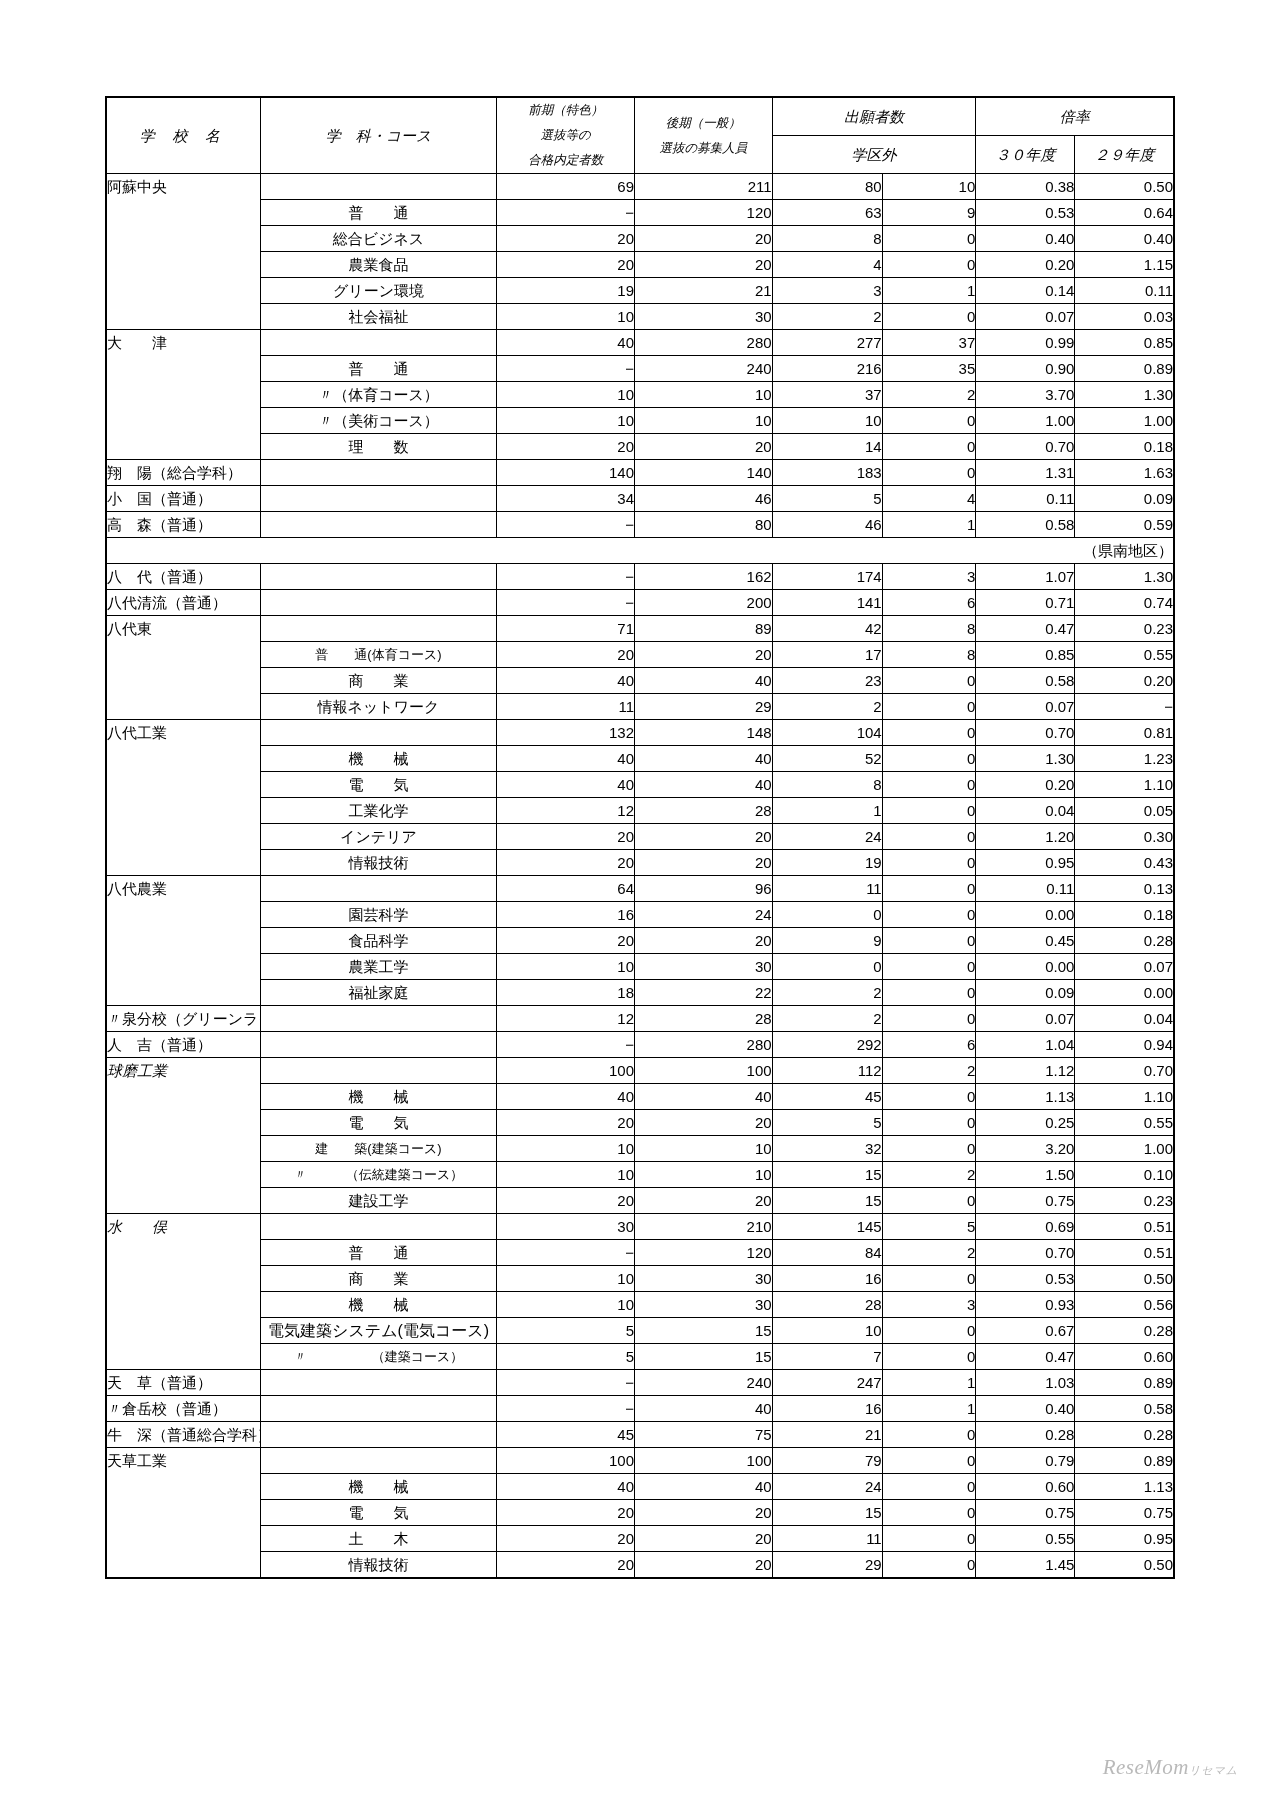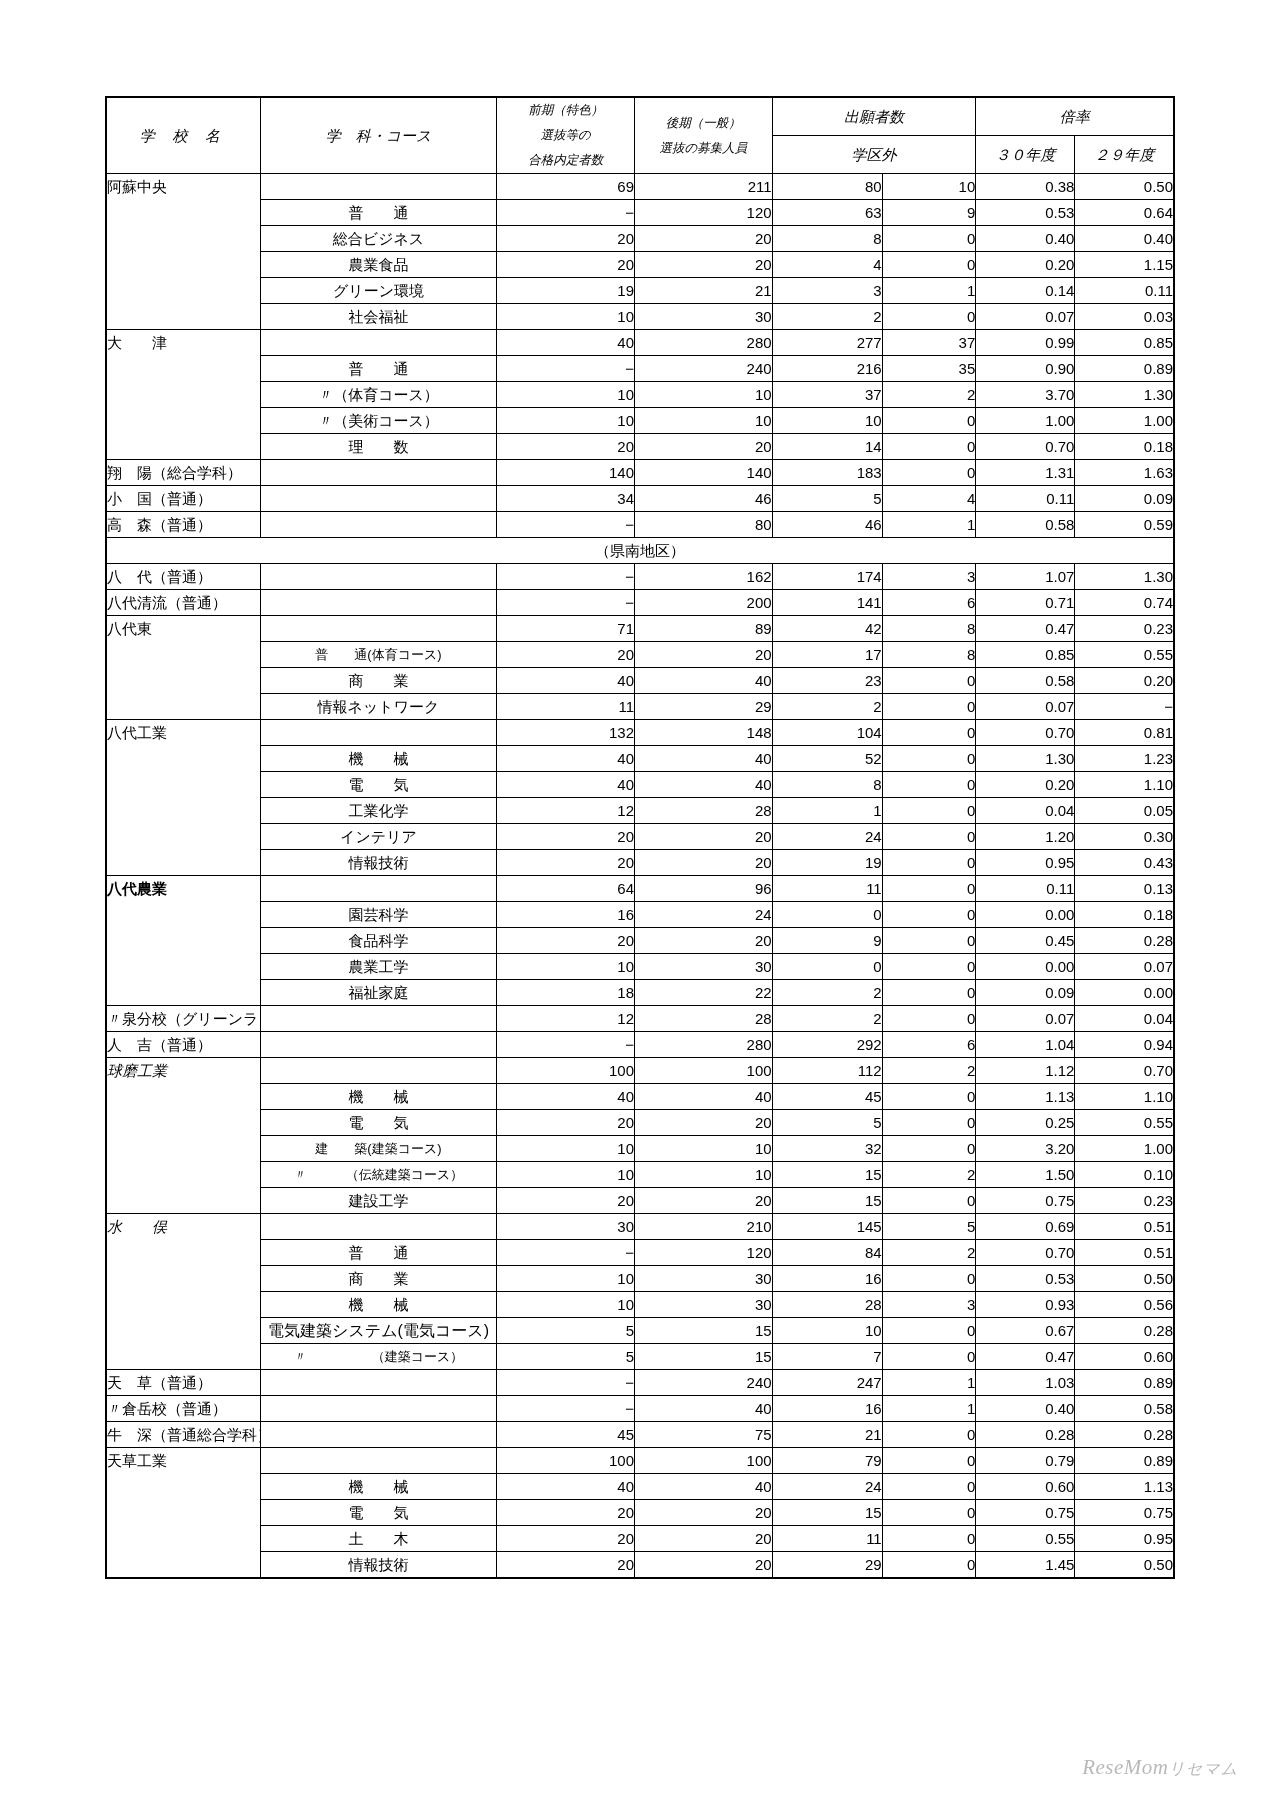--- a/index.html
+++ b/index.html
@@ -41,33 +41,33 @@
   col.c-r30{width:90px;}
   col.c-r29{width:90px;}
 
   .hdr{text-align:center;font-size:15px;font-style:italic;}
   .hdr-small{font-size:12.5px;line-height:16px;}
   .hdr-pad{padding:3px 0;}
   .num{text-align:right;padding-right:7px;font-size:15px;}
   .name{text-align:left;padding-left:6px;}
   .name-ind{text-align:center;padding-left:10px;}
   .sp-school{letter-spacing:0.45em;}
-  .district{text-align:center;padding-left:22px;}
+  .district{text-align:right;padding-left:22px;}
   .tall{height:28px;line-height:28px;}
   .thickl{border-left:2px solid #000;}
   .thickr{border-right:2px solid #000;}
   .small-course{font-size:13px;}
   .xsmall{font-size:16px;}
   .watermark{
     position:absolute;right:42px;bottom:30px;
     font-size:21px;color:#b9b9b9;letter-spacing:0.5px;
     font-family:"Liberation Serif",serif;
     font-style:italic;
   }
-  .watermark .tail{font-size:16px;letter-spacing:1px;}
+  .watermark .tail{font-size:11px;letter-spacing:1px;}
 </style>
 </head>
 <body>
 
 <div class="page">
 
   <table class="sheet outer-thick">
     <colgroup>
       <col class="c-school">
         <col class="c-course">
@@ -358,21 +358,21 @@
           <td class="name thickl" style="border-top: none; border-bottom: 1px solid rgb(0, 0, 0);"></td>
           <td class="name-ind">情報技術</td>
           <td class="num">20</td>
           <td class="num">20</td>
           <td class="num">19</td>
           <td class="num">0</td>
           <td class="num">0.95</td>
           <td class="num thickr">0.43</td>
         </tr>
         <tr>
-          <td class="name thickl" style="border-bottom: none; font-weight: bold;">八代農業</td>
+          <td class="name thickl" style="border-bottom: none;">八代農業</td>
           <td class="name" style="border-left: none;"></td>
           <td class="num">64</td>
           <td class="num">96</td>
           <td class="num">11</td>
           <td class="num">0</td>
           <td class="num">0.11</td>
           <td class="num thickr">0.13</td>
         </tr>
         <tr>
           <td class="name thickl" style="border-top: none; border-bottom: none;"></td>

